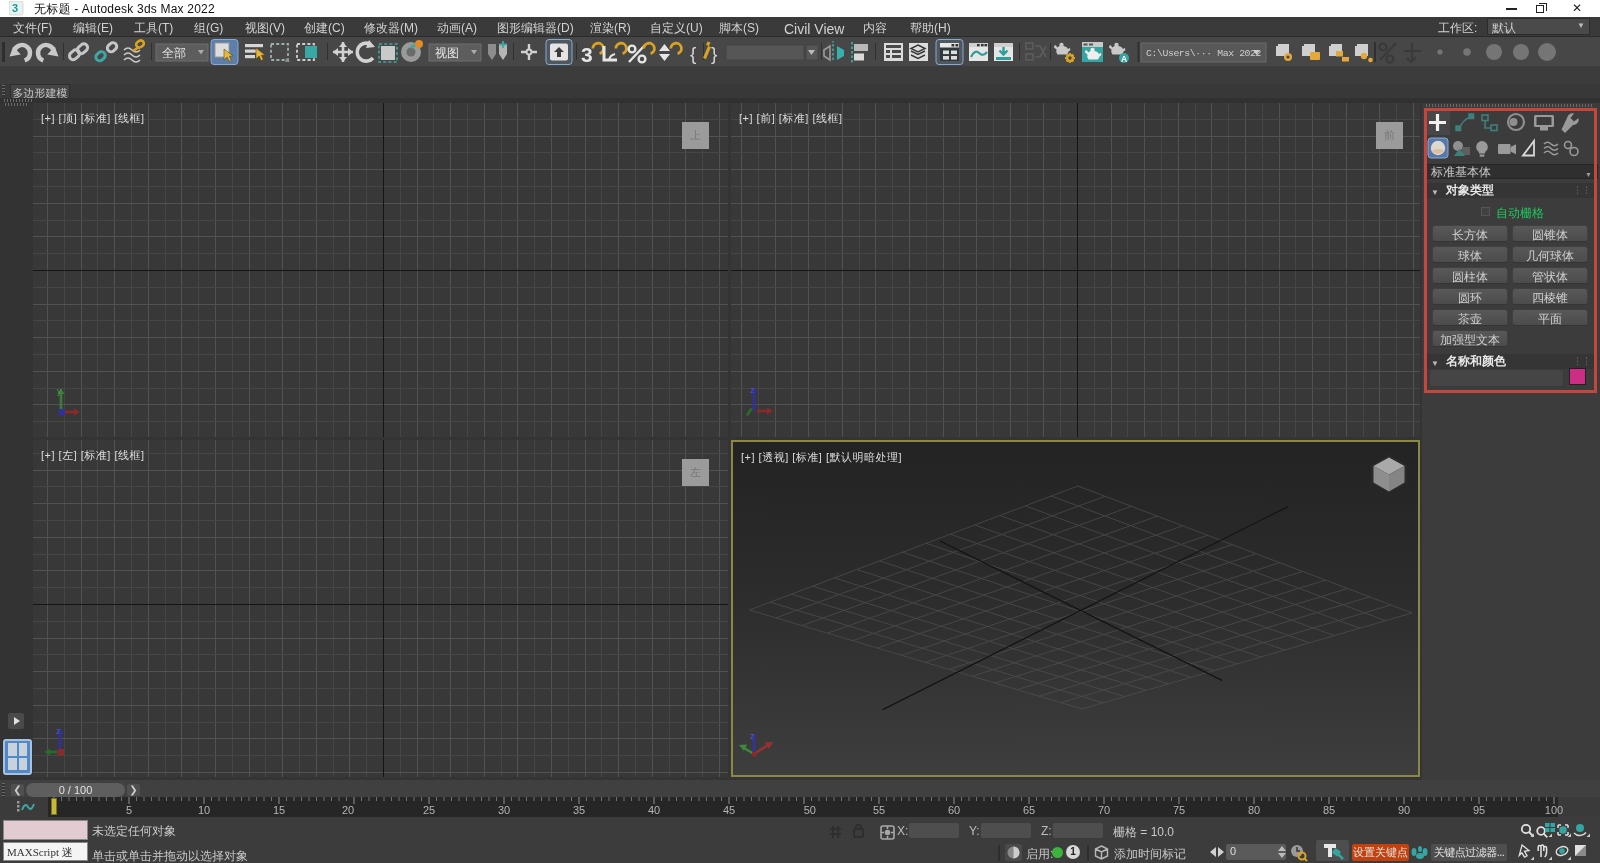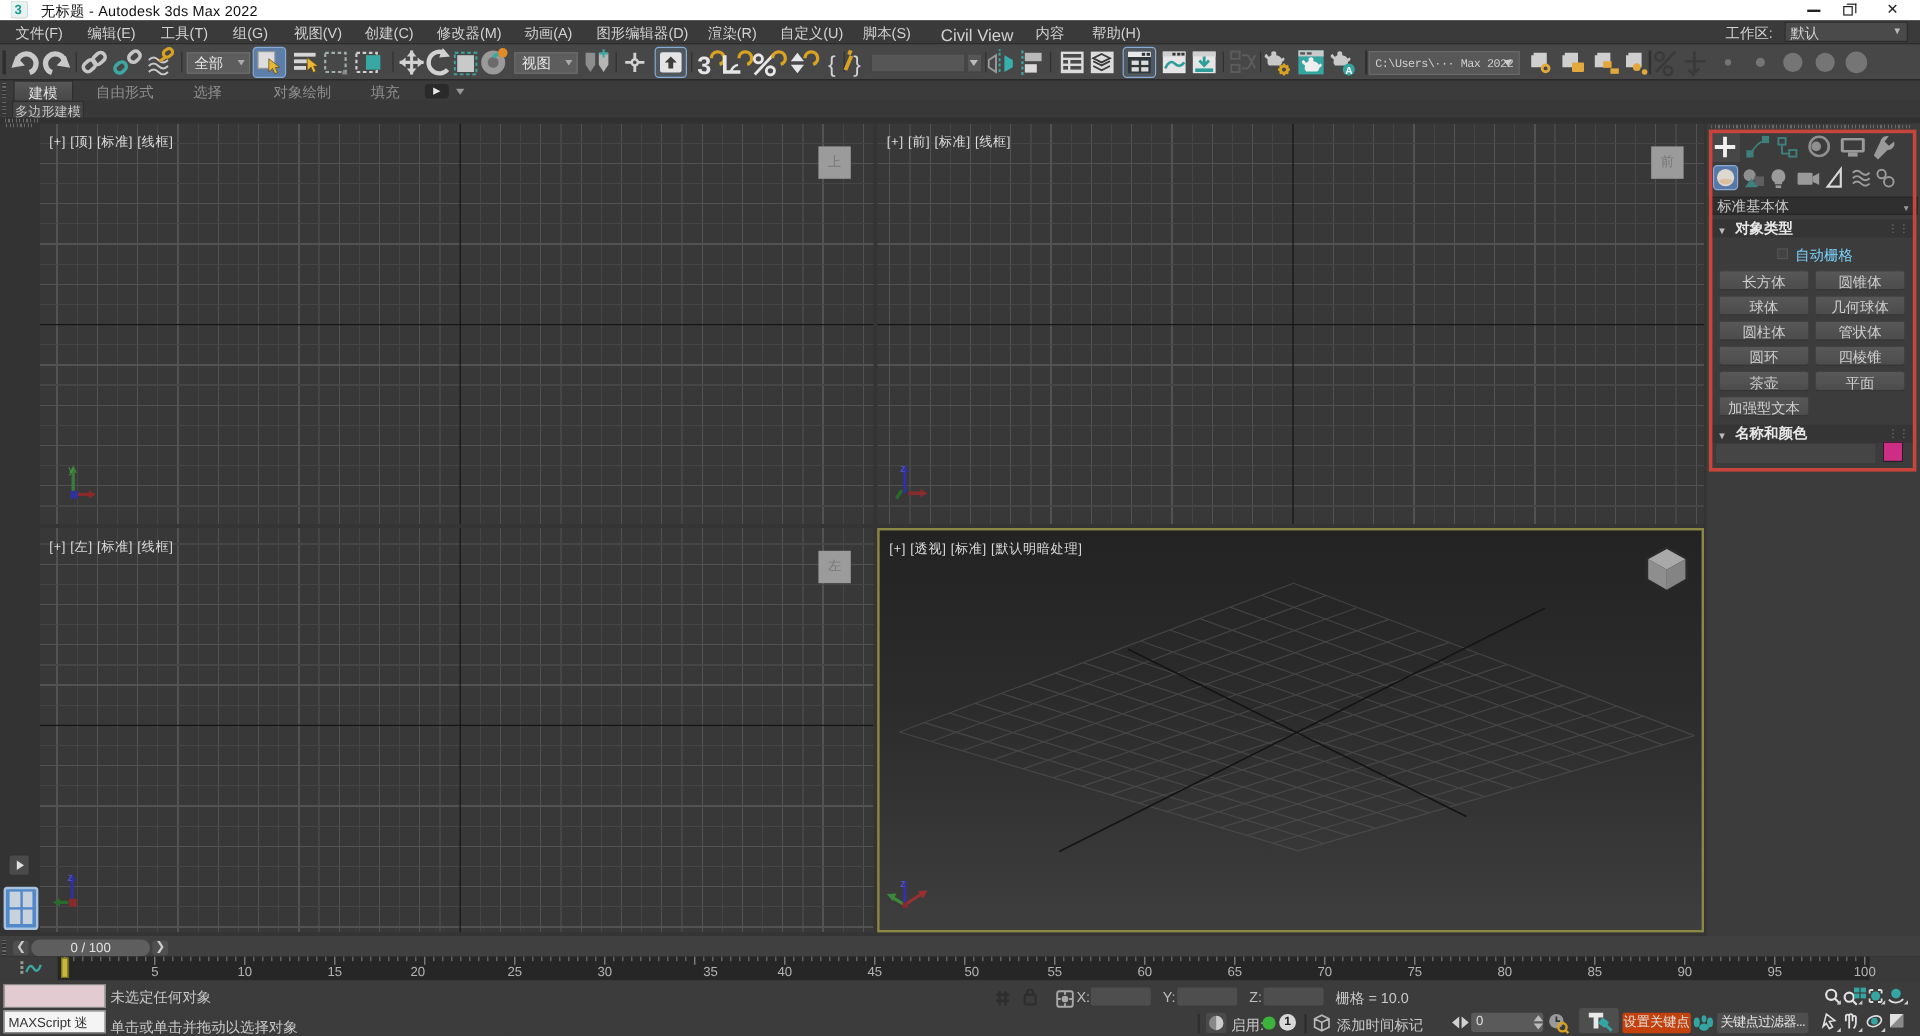--- a/index.html
+++ b/index.html
@@ -304,33 +304,20 @@
           <path d="M1380,60 l16,-17"></path>
 <path d="M1412,43 v17 M1404,51 h17 M1407,58 l4,4 5,-5"></path>
 </g>
 
 <circle cx="1440" cy="52" r="2.6" fill="#757575"></circle>
 <circle cx="1467" cy="52" r="3.8" fill="#757575"></circle>
 <circle cx="1494" cy="52" r="8" fill="#757575"></circle>
 <circle cx="1521" cy="52" r="8" fill="#757575"></circle>
 <circle cx="1547" cy="52" r="9" fill="#757575"></circle>
 </svg>
-</div>
-<div id="ribbon1">
-  <div class="grip" style="left:2px;top:2px;height:13px"></div>
-  <div style="position:absolute;left:11px;top:0;width:50px;height:18px;background:linear-gradient(#575757,#484848);border:1px solid #2e2e2e;color:#e4e4e4;font-size:12px;text-align:center;padding-top:2px">建模</div>
-  <div class="rtab" style="left:80px">自由形式</div>
-  <div class="rtab" style="left:161px">选择</div>
-  <div class="rtab" style="left:228px">对象绘制</div>
-  <div class="rtab" style="left:309px">填充</div>
-  <svg width="40" height="18" style="position:absolute;left:352px;top:0">
-    <rect x="2" y="3" width="20" height="12" rx="3" fill="#2a2a2a"></rect>
-    <path d="M9,6 l6,3 -6,3 z" fill="#e8e8e8"></path>
-    <path d="M28,7 l7,0 -3.5,5 z" fill="#999"></path>
-  </svg>
 </div>
 <div id="ribbon2">
   <div class="grip" style="left:2px;top:1px;height:12px"></div>
   <div style="position:absolute;left:10px;top:0;width:60px;height:14px;background:#454545;border:1px solid #2e2e2e;border-bottom:none;color:#c6c6c6;font-size:11px;text-align:center;padding-top:1px">多边形建模</div>
 </div>
 <div id="ribbon3">
       <div style="position:absolute;left:4px;top:1px;width:28px;height:3px;background:repeating-linear-gradient(to right,#6a6a6a 0 1px,#313131 1px 3px)"></div>
     </div>
 <div id="vparea"></div>
 
@@ -688,21 +675,21 @@
   </svg>
 
   <div class="abs" style="left:2px;top:61px;width:174px;height:15px;background:#2f2f2f;border:1px solid #262626;color:#c9c9c9;font-size:12px;padding:0 6px;line-height:14px">标准基本体
     <span style="position:absolute;right:5px;top:3px;font-size:7px;color:#999">▼</span></div>
   <div class="rollout" style="top:80px">
         <span style="position:absolute;left:7px;top:4px;font-size:8px;color:#bbb">▼</span>
         <span style="position:absolute;left:22px;top:2px">对象类型</span>
         <span style="position:absolute;right:5px;top:2px;color:#777;font-weight:normal;font-size:9px">⋮⋮</span>
       </div>
   <div class="abs" style="left:59px;top:104px;width:9px;height:9px;background:#424242;border:1px solid #555"></div>
-  <div class="abs" style="left:74px;top:102px;color:#7dd3fc;font-size:12px">自动栅格</div>
+  <div class="abs" style="left:74px;top:102px;color:#22c55e;font-size:12px">自动栅格</div>
   <div class="btn" style="left:10px;top:122px;width:76px;height:17px;padding-top:1px">长方体</div>
   <div class="btn" style="left:90px;top:122px;width:76px;height:17px;padding-top:1px">圆锥体</div>
   <div class="btn" style="left:10px;top:143px;width:76px;height:17px;padding-top:1px">球体</div>
   <div class="btn" style="left:90px;top:143px;width:76px;height:17px;padding-top:1px">几何球体</div>
   <div class="btn" style="left:10px;top:164px;width:76px;height:17px;padding-top:1px">圆柱体</div>
   <div class="btn" style="left:90px;top:164px;width:76px;height:17px;padding-top:1px">管状体</div>
   <div class="btn" style="left:10px;top:185px;width:76px;height:17px;padding-top:1px">圆环</div>
   <div class="btn" style="left:90px;top:185px;width:76px;height:17px;padding-top:1px">四棱锥</div>
   <div class="btn" style="left:10px;top:206px;width:76px;height:17px;padding-top:1px">茶壶</div>
   <div class="btn" style="left:90px;top:206px;width:76px;height:17px;padding-top:1px">平面</div>
@@ -937,39 +924,39 @@
         <rect x="1538.50" y="0" width="1" height="4" fill="#6f6f6f"></rect>
         <rect x="1546.00" y="0" width="1" height="4" fill="#6f6f6f"></rect>
         <rect x="1553.50" y="0" width="1" height="7" fill="#8d8d8d"></rect>
       </svg>
   <div class="num" style="left:117px;top:7px;width:24px;text-align:center">5</div>
       <div class="num" style="left:192px;top:7px;width:24px;text-align:center">10</div>
       <div class="num" style="left:267px;top:7px;width:24px;text-align:center">15</div>
       <div class="num" style="left:342px;top:7px;width:24px;text-align:left">20</div>
       <div class="num" style="left:417px;top:7px;width:24px;text-align:center">25</div>
       <div class="num" style="left:492px;top:7px;width:24px;text-align:center">30</div>
-      <div class="num" style="left:586px;top:7px;width:24px;text-align:left">35</div>
+      <div class="num" style="left:567px;top:7px;width:24px;text-align:center">35</div>
       <div class="num" style="left:642px;top:7px;width:24px;text-align:center">40</div>
       <div class="num" style="left:717px;top:7px;width:24px;text-align:center">45</div>
       <div class="num" style="left:792px;top:7px;width:24px;text-align:right">50</div>
       <div class="num" style="left:867px;top:7px;width:24px;text-align:center">55</div>
       <div class="num" style="left:942px;top:7px;width:24px;text-align:center">60</div>
       <div class="num" style="left:1017px;top:7px;width:24px;text-align:center">65</div>
       <div class="num" style="left:1092px;top:7px;width:24px;text-align:center">70</div>
       <div class="num" style="left:1167px;top:7px;width:24px;text-align:center">75</div>
       <div class="num" style="left:1242px;top:7px;width:24px;text-align:center">80</div>
       <div class="num" style="left:1317px;top:7px;width:24px;text-align:center">85</div>
       <div class="num" style="left:1392px;top:7px;width:24px;text-align:center">90</div>
       <div class="num" style="left:1467px;top:7px;width:24px;text-align:center">95</div>
       <div class="num" style="left:1542px;top:7px;width:24px;text-align:center">100</div>
   <div class="abs" style="left:51px;top:1px;width:6px;height:17px;background:#c8b839;border:1px solid #7a7020"></div>
 </div>
 <div id="statusbar">
   <div class="abs" style="left:3px;top:3px;width:85px;height:20px;background:#e3ccd1;border:1px solid #888"></div>
-  <div class="abs" style="left:3px;top:25px;width:85px;height:19px;background:#f4f4f4;border:1px solid #888;color:#333;font-size:11px;font-family:Liberation Sans, sans-serif;padding:2px 0 0 3px;white-space:nowrap;overflow:hidden">MAXScript 迷</div>
+  <div class="abs" style="left:3px;top:25px;width:85px;height:19px;background:#f4f4f4;border:1px solid #888;color:#333;font-size:11px;font-family:Liberation Serif, serif;padding:2px 0 0 3px;white-space:nowrap;overflow:hidden">MAXScript 迷</div>
   <div class="abs" style="left:92px;top:6px;color:#c9c9c9;font-size:12px">未选定任何对象</div>
   <div class="abs" style="left:92px;top:31px;color:#c9c9c9;font-size:12px">单击或单击并拖动以选择对象</div>
   <svg class="abs" style="left:828px;top:7px" width="70" height="16">
     <g stroke="#2e2e2e" stroke-width="2" fill="none">
           <path d="M5,2 v12 M10,2 v12 M2,5 h11 M2,10 h11"></path>
           <rect x="26" y="5" width="9" height="8" rx="1"></rect>
           <path d="M28,5 v-2 a2.5 2.5 0 0 1 5,0 v2"></path>
         </g>
     <g stroke="#a8a8a8" stroke-width="1.6" fill="none">
           <rect x="53" y="2" width="13" height="13" rx="2"></rect>

